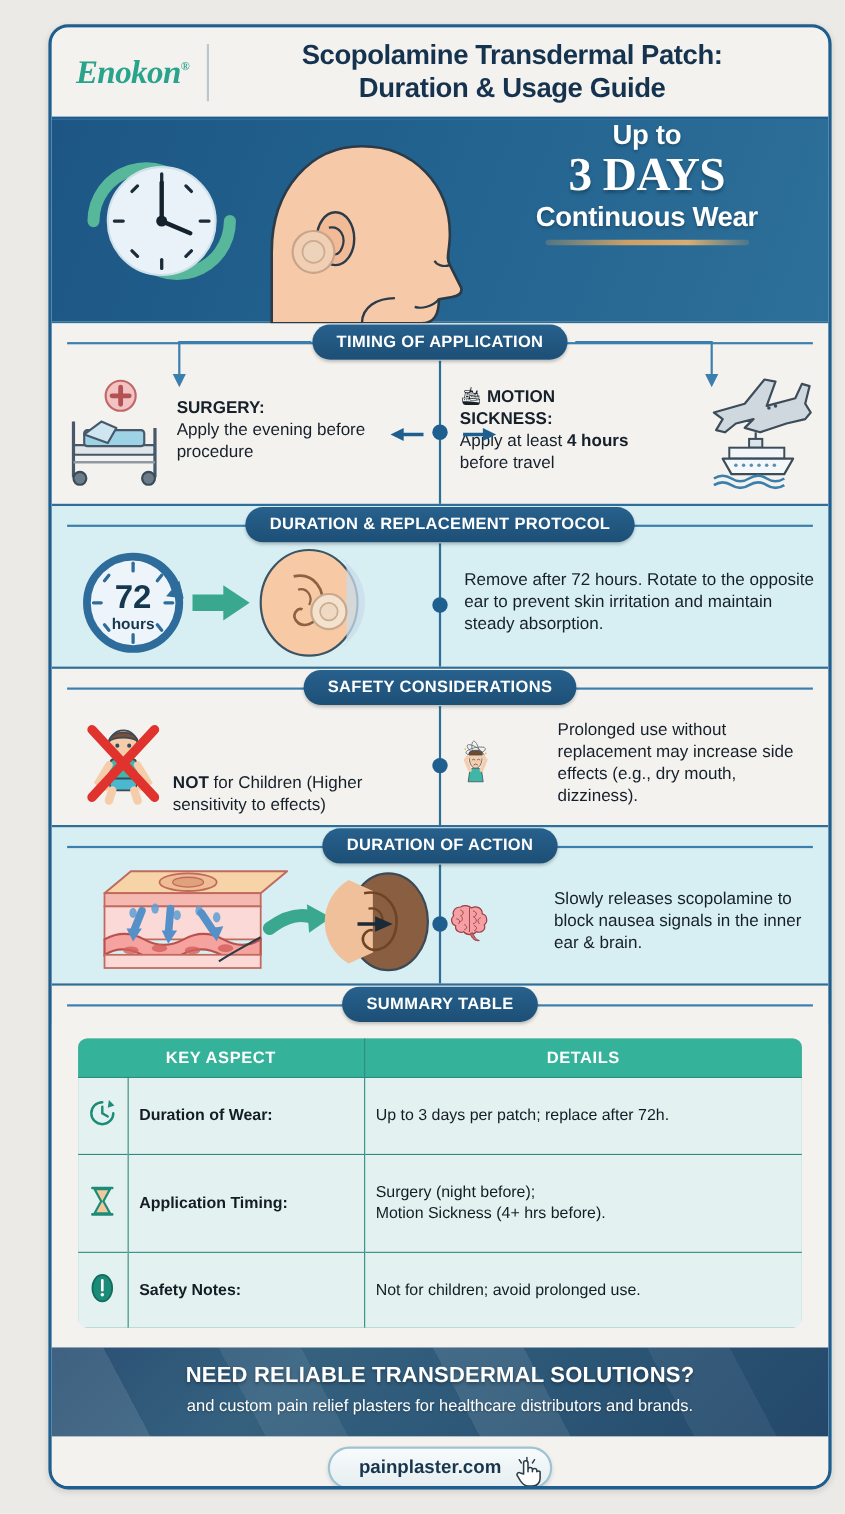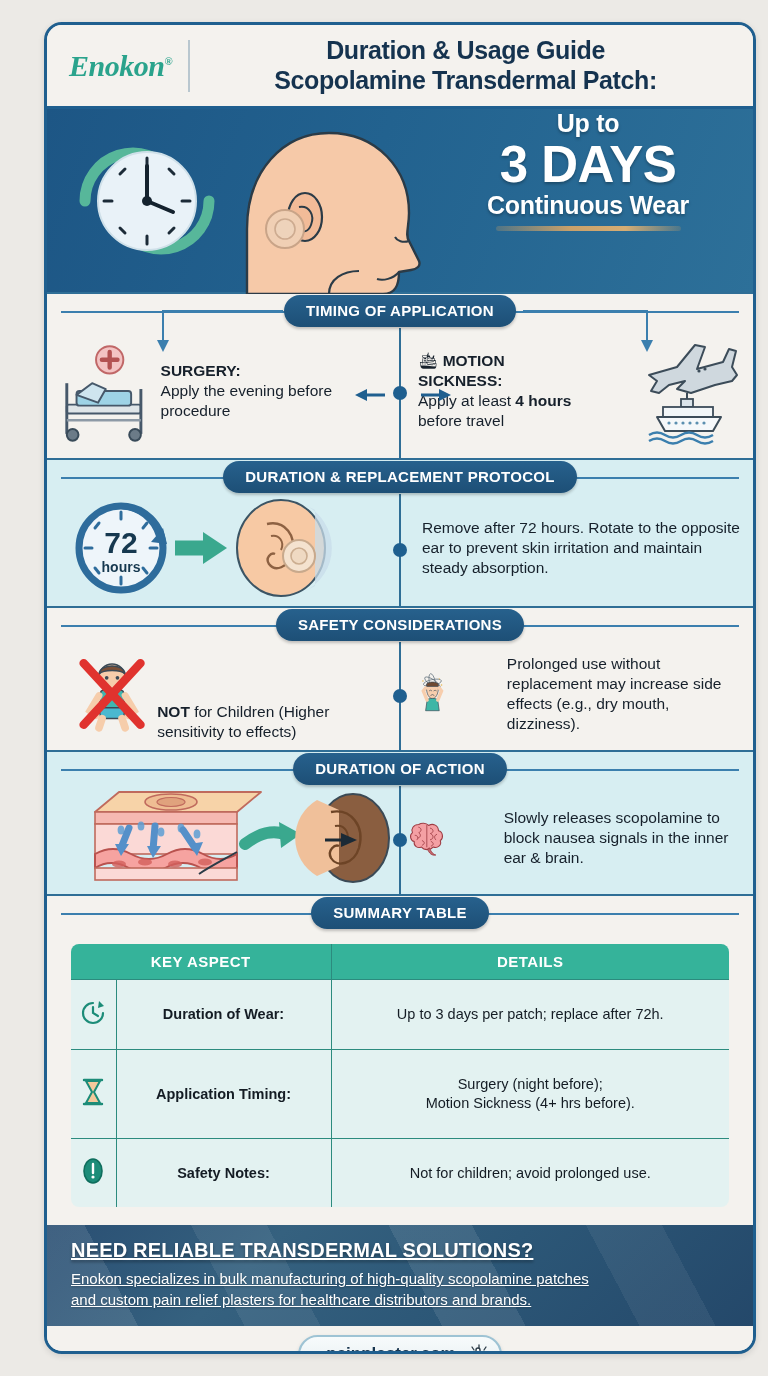--- a/index.html
+++ b/index.html
@@ -73,21 +73,21 @@
   }
   .hero-art { width: 390px; height: 185px; position: relative; }
   .hero-copy {
     flex: 1;
     text-align: center;
     color: #fff;
     text-shadow: 0 2px 3px rgba(0,0,0,.28);
     padding-right: 14px;
   }
   .hero-up { font-size: 25px; font-weight: bold; letter-spacing: -0.3px; }
-  .hero-big { font-size: 51px; font-weight: bold; line-height: 1.04; letter-spacing: -0.5px; }
+  .hero-big { font-size: 43px; font-weight: bold; line-height: 1.04; letter-spacing: -0.5px; font-family: Liberation Serif, serif; }
   .hero-sub { font-size: 25px; font-weight: bold; letter-spacing: -0.3px; }
   .hero-underline {
     width: 185px; height: 5px; margin: 6px auto 0;
     background: linear-gradient(90deg,rgba(201,158,99,.25),#c9a06a 40%,#d6ad74 70%,rgba(201,158,99,.2));
     border-radius: 4px;
   }
 
   
   .band { position: relative; }
   .band-cream { background: #f4f2ee; }
@@ -169,36 +169,34 @@
     border-right: 1px solid #2c8b7e;
   }
   thead th:last-child { border-right: none; }
   tbody td {
     background: #e3f2f1;
     border-top: 1.5px solid #2c8b7e;
     border-right: 1.5px solid #2c8b7e;
     padding: 25px 10px;
     color: #141c24;
     vertical-align: middle;
-    text-align: center;
   }
   tbody td:last-child { border-right: none; }
   td.ic { width: 46px; text-align: center; padding: 4px; }
   td.key { font-weight: bold; width: 215px; }
   td.det { line-height: 1.3; }
 
   
   .footer {
     background: linear-gradient(135deg,#2a4f73 0%,#35617f 30%,#2c5777 60%,#24486a 100%);
     padding: 14px 24px 16px;
-    text-align: left;
+    text-align: center;
     color: #fff;
     position: relative;
     overflow: hidden;
-    text-decoration: underline;
   }
   .footer::before {
     content:"";
     position:absolute; inset:0;
     background:
       linear-gradient(62deg, rgba(255,255,255,.10) 0 12%, transparent 12% 26%,
         rgba(255,255,255,.07) 26% 36%, transparent 36% 52%,
         rgba(255,255,255,.09) 52% 63%, transparent 63% 78%,
         rgba(255,255,255,.06) 78% 88%, transparent 88%);
   }
@@ -239,22 +237,22 @@
 <body>
 
 <div id="infographic">
 
   <div class="header">
     <div class="logo">
       <span>Enokon</span><sup>®</sup>
     </div>
     <div class="logo-divider"></div>
     <div class="header-title">
+      <div>Scopolamine Transdermal Patch:</div>
       <div>Duration &amp; Usage Guide</div>
-      <div>Scopolamine Transdermal Patch:</div>
     </div>
   </div>
 
   <div class="hero">
     <div class="hero-art">
       <svg class="svgbox" width="390" height="185" viewBox="0 0 390 185">
 
         <g>
           <path d="M38 92 A48 48 0 0 1 125 64" fill="none" stroke="#57b79a" stroke-width="11" stroke-linecap="round"></path>
           <path d="M118 52 L136 66 L116 78 Z" fill="#57b79a"></path>
@@ -592,21 +590,20 @@
             <td class="key">Safety Notes:</td>
             <td class="det">Not for children; avoid prolonged use.</td>
           </tr>
         </tbody>
       </table>
     </div>
   </div>
 
   <div class="footer">
     <div class="footer-h">NEED RELIABLE TRANSDERMAL SOLUTIONS?</div>
-    <div class="footer-p">Enokon specializes in bulk manufacturing of high-quality scopolamine patches</div>
     <div class="footer-p">and custom pain relief plasters for healthcare distributors and brands.</div>
   </div>
 
   <div class="cta-strip">
     <div class="cta-btn">
       <span>painplaster.com</span>
       <svg class="cursor-ico" viewBox="0 0 24 30">
         <g stroke="#2b3b47" stroke-width="1.4" fill="#fff" stroke-linejoin="round">
           <path d="M8 16 L8 6 a2 2 0 0 1 4 0 l0 8 0 -2 a2 2 0 0 1 4 0 l0 2 0 -1 a2 2 0 0 1 4 0 l0 1 0 0 a2 2 0 0 1 3 0 l0 6 c0 4 -3 7 -7 7 l-4 0 c-3 0 -5 -2 -7 -5 l-3 -5 a2 2 0 0 1 3 -2 Z"></path>
         </g>

